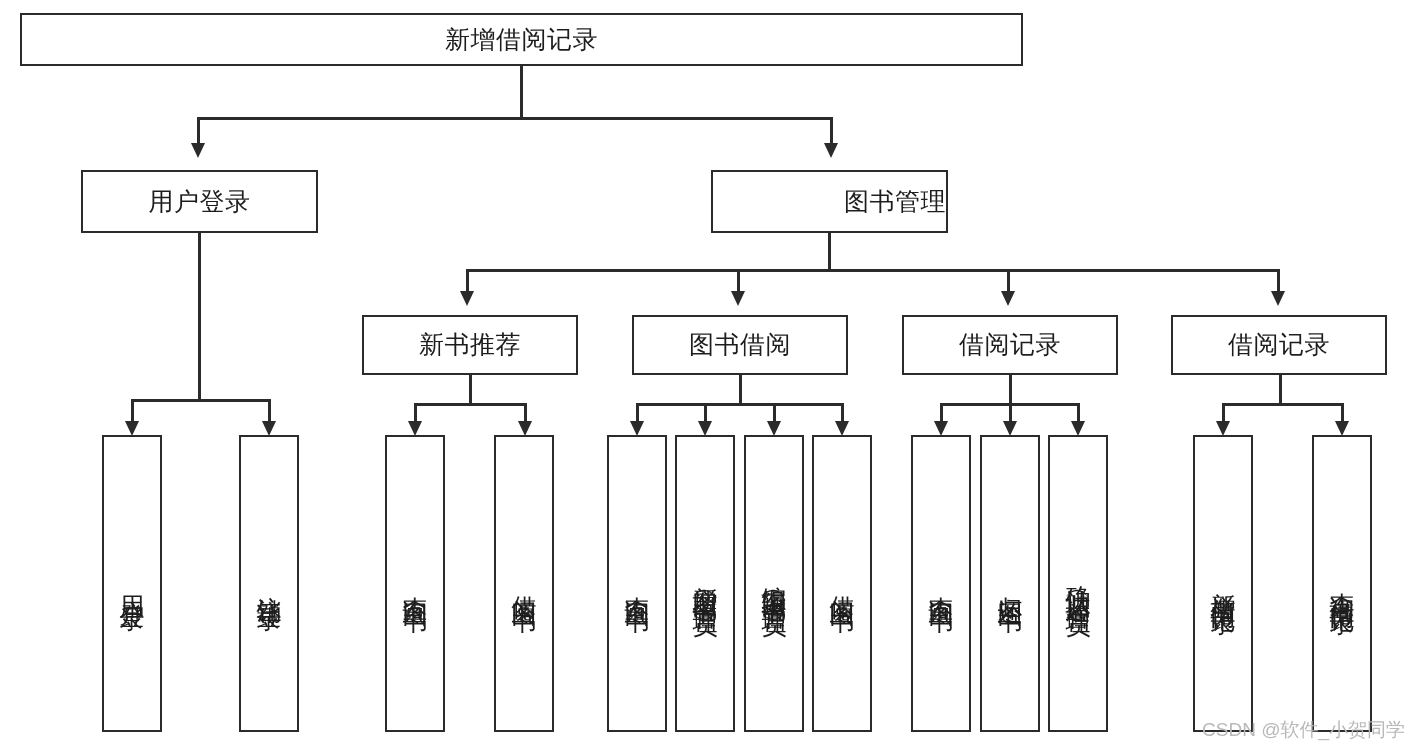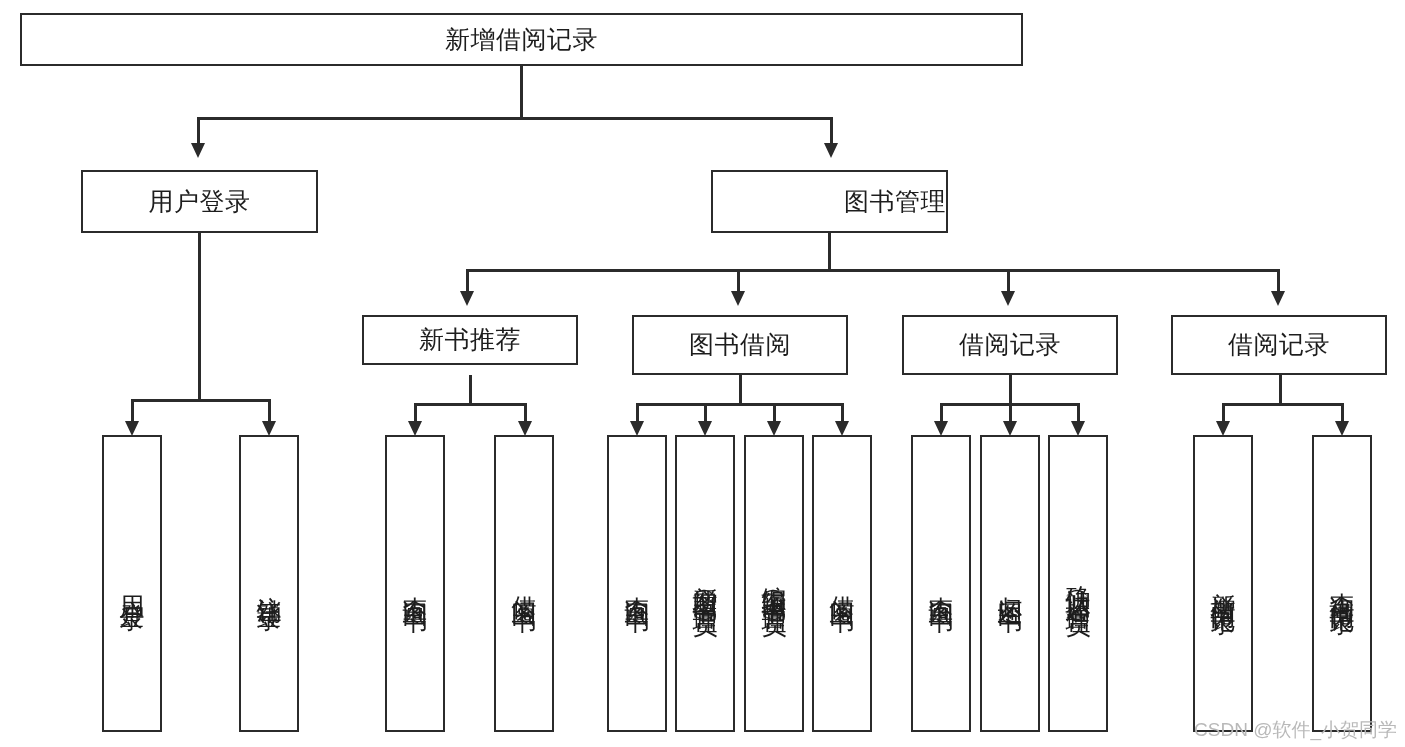--- a/index.html
+++ b/index.html
@@ -60,21 +60,21 @@
   .arrow{
     position:absolute;
     width:0;height:0;
     border-left:7px solid transparent;
     border-right:7px solid transparent;
     border-top:15px solid #2b2b2b;
   }
   
   #watermark{
     position:absolute;
-    right:8px;
+    right:0;
     bottom:4px;
     font-size:19px;
     color:#b9b9b9;
     white-space:nowrap;
     pointer-events:none;
   }
 </style>
 </head>
 <body>
 
@@ -111,21 +111,21 @@
   <div class="ln h" style="left:466px;top:269px;width:812px;"></div>
   <div class="ln v" style="left:466px;top:269px;height:24px;"></div>
   <div class="arrow" style="left:460px;top:291px;"></div>
   <div class="ln v" style="left:737px;top:269px;height:24px;"></div>
   <div class="arrow" style="left:731px;top:291px;"></div>
   <div class="ln v" style="left:1007px;top:269px;height:24px;"></div>
   <div class="arrow" style="left:1001px;top:291px;"></div>
   <div class="ln v" style="left:1277px;top:269px;height:24px;"></div>
   <div class="arrow" style="left:1271px;top:291px;"></div>
 
-  <div class="node h" style="left:362px;top:315px;width:216px;height:50px;">
+  <div class="node h" style="left:362px;top:315px;width:216px;height:60px;">
     <span class="label">新书推荐</span>
   </div>
   <div class="node h" style="left:632px;top:315px;width:216px;height:60px;">
     <span class="label">图书借阅</span>
   </div>
   <div class="node h" style="left:902px;top:315px;width:216px;height:60px;">
     <span class="label">借阅记录</span>
   </div>
   <div class="node h" style="left:1171px;top:315px;width:216px;height:60px;">
     <span class="label">借阅记录</span>

